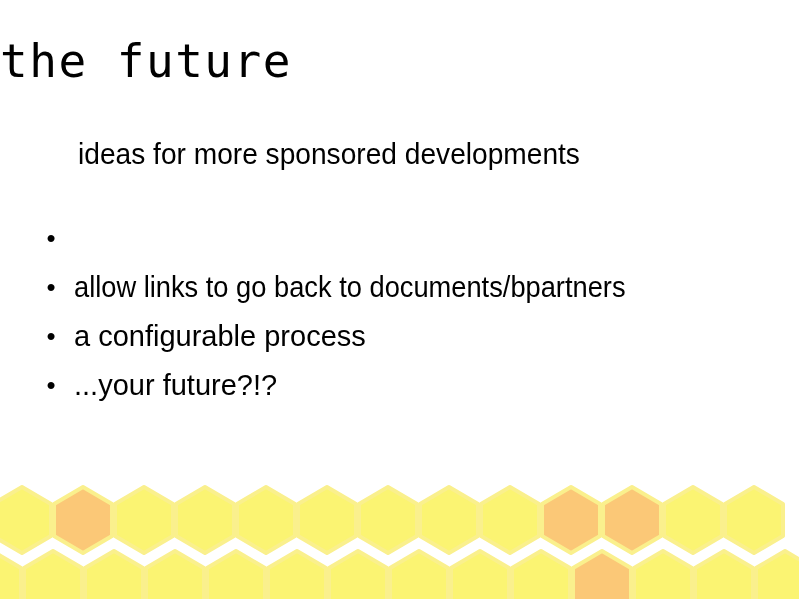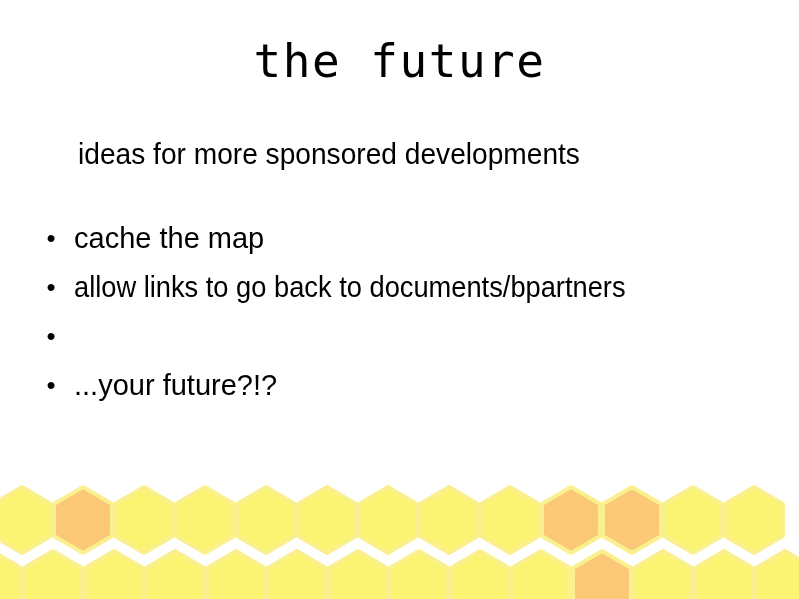--- a/index.html
+++ b/index.html
@@ -15,21 +15,20 @@
     overflow: hidden;
     font-family: "Liberation Sans", sans-serif;
   }
 
   
   #slide-title {
     position: absolute;
     top: 36px;
     left: 0;
     width: 799px;
-    text-align: center;
     font-family: "DejaVu Sans Mono", "Liberation Mono", monospace;
     font-size: 46px;
     font-weight: 400;
     letter-spacing: 1.5px;
     color: #000000;
     line-height: 1.1;
     white-space: pre;
   }
 
   
@@ -107,23 +106,23 @@
 </head>
 <body>
 
 <div id="slide">
 
   <div id="slide-title">the future</div>
 
   <div id="slide-subtitle">ideas for more sponsored developments</div>
 
   <ul id="bullet-list">
-      <li class="bullet-row"><span class="bullet-dot">•</span><span class="bullet-text">cache the map</span></li>
+      <li class="bullet-row"><span class="bullet-dot">•</span></li>
       <li class="bullet-row"><span class="bullet-dot">•</span><span class="bullet-text condensed">allow links to go back to documents/bpartners</span></li>
-      <li class="bullet-row"><span class="bullet-dot">•</span></li>
+      <li class="bullet-row"><span class="bullet-dot">•</span><span class="bullet-text">a configurable process</span></li>
       <li class="bullet-row"><span class="bullet-dot">•</span><span class="bullet-text">...your future?!?</span></li>
     </ul>
 
   <div id="honeycomb">
     <svg id="honeycomb-svg" viewBox="0 0 799 125" preserveAspectRatio="none" xmlns="http://www.w3.org/2000/svg">
         <path d="M-8,77 L21,94 L21,126 L-8,143 L-37,126 L-37,94 Z" fill="#fbf472" stroke="#faf08d" stroke-width="4" stroke-linejoin="round"></path>
         <path d="M53,77 L82,94 L82,126 L53,143 L24,126 L24,94 Z" fill="#fbf472" stroke="#faf08d" stroke-width="4" stroke-linejoin="round"></path>
         <path d="M114,77 L143,94 L143,126 L114,143 L85,126 L85,94 Z" fill="#fbf472" stroke="#faf08d" stroke-width="4" stroke-linejoin="round"></path>
         <path d="M175,77 L204,94 L204,126 L175,143 L146,126 L146,94 Z" fill="#fbf472" stroke="#faf08d" stroke-width="4" stroke-linejoin="round"></path>
         <path d="M236,77 L265,94 L265,126 L236,143 L207,126 L207,94 Z" fill="#fbf472" stroke="#faf08d" stroke-width="4" stroke-linejoin="round"></path>

